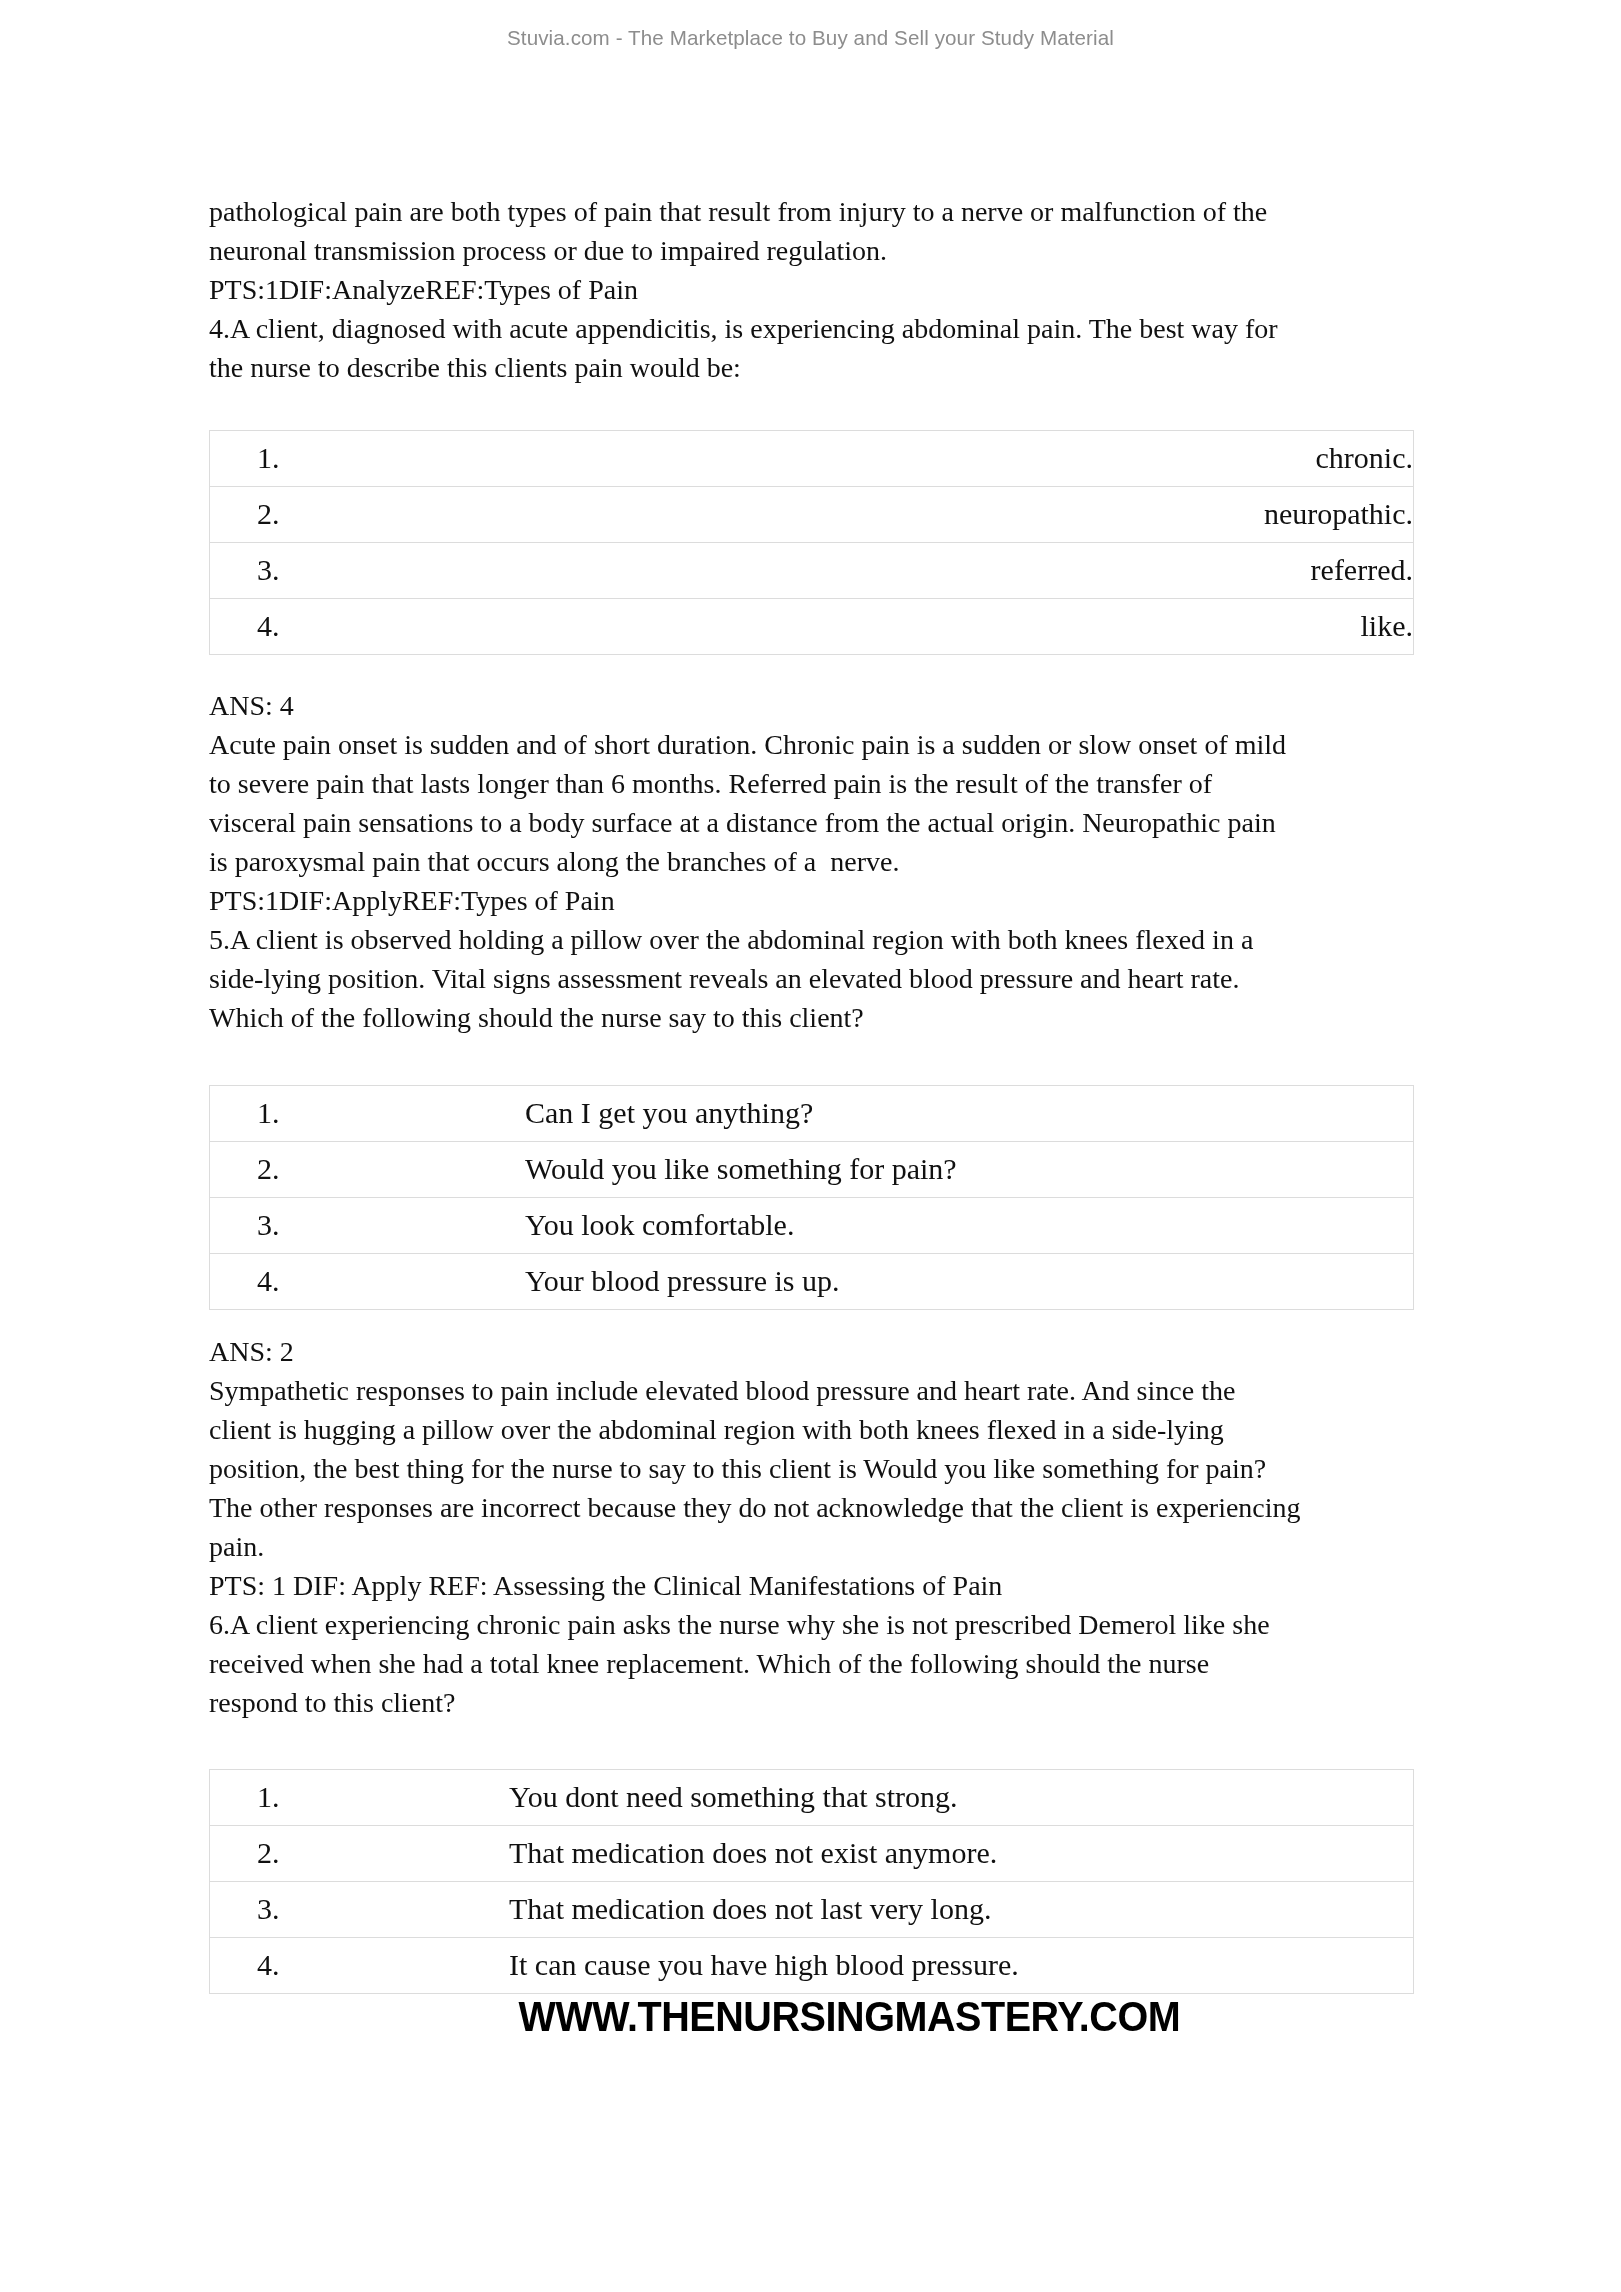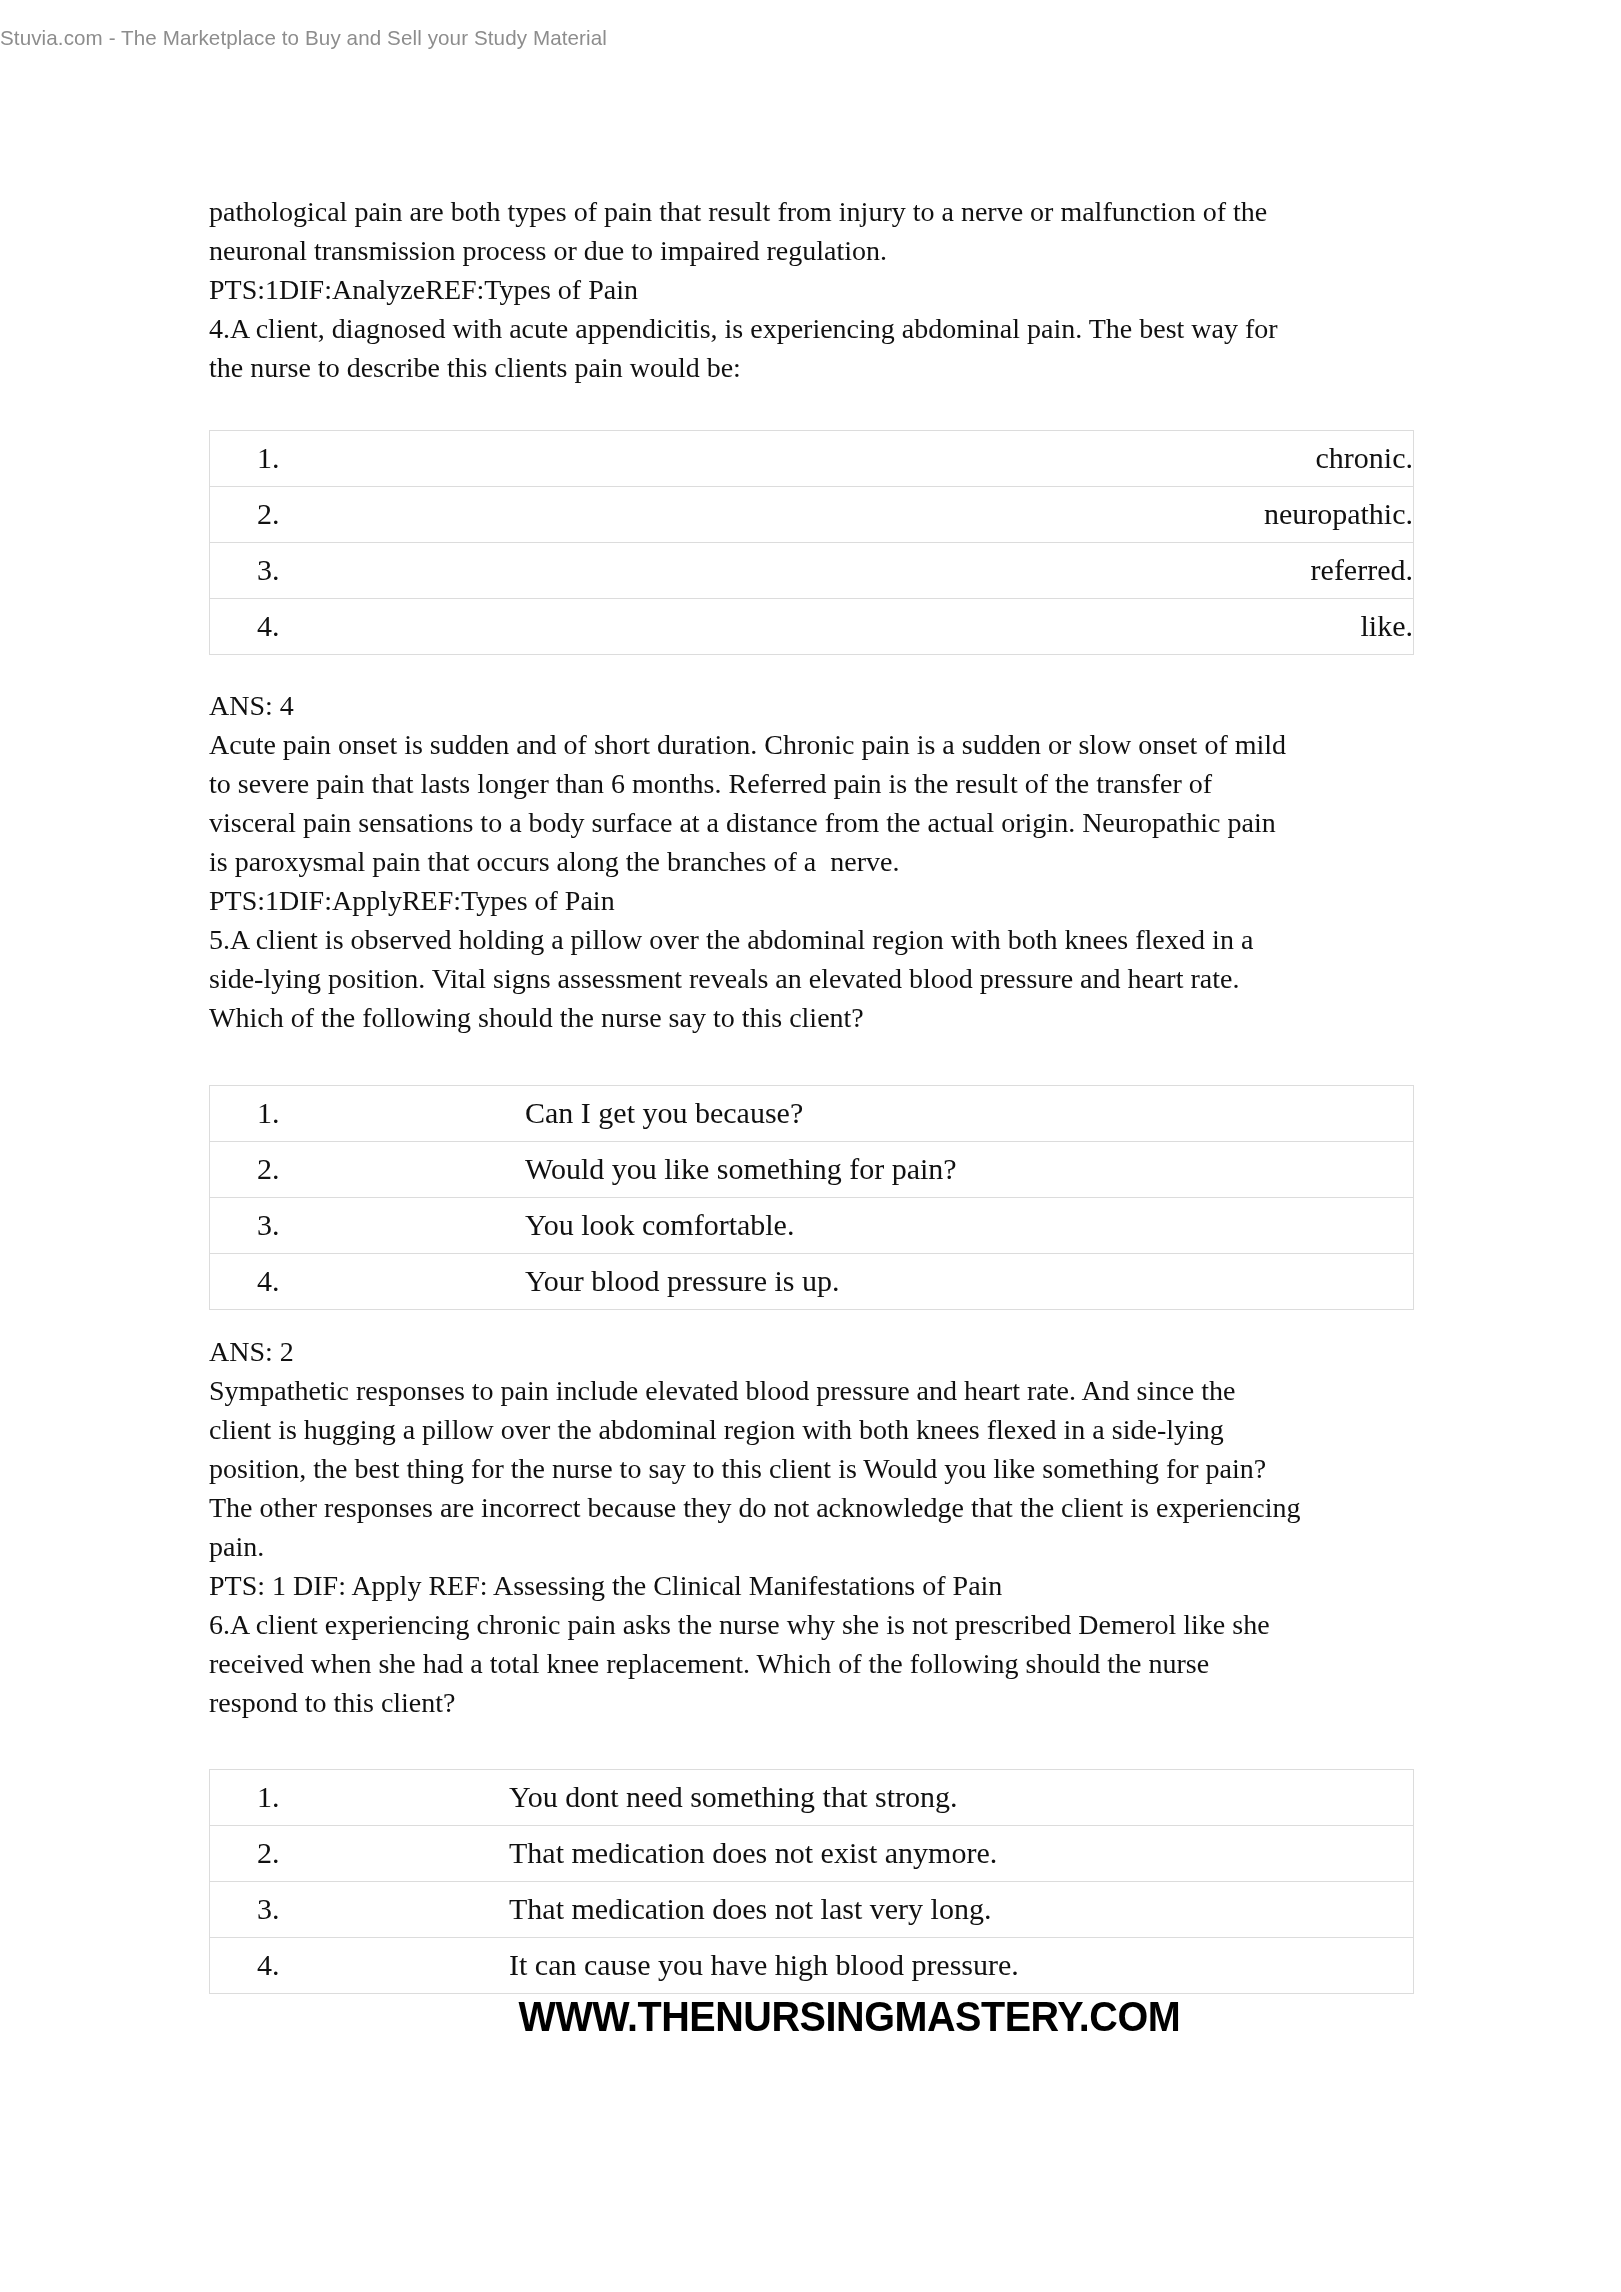--- a/index.html
+++ b/index.html
@@ -23,20 +23,21 @@
     box-sizing: border-box;
     background: #ffffff;
   }
 
   
   .top-banner {
     position: absolute;
     top: 25.5px;
     left: 0;
     width: 100%;
+    text-align: center;
     font-family: "Liberation Sans", "DejaVu Sans", sans-serif;
     font-size: 20.6px;
     color: #8d8d8d;
     letter-spacing: 0.1px;
   }
 
   
   .content {
     position: absolute;
     top: 192px;
@@ -156,21 +157,21 @@
         </tr>
       </tbody>
     </table>
 
     <p class="para after-table-1"><span class="line">ANS: 4</span><span class="line">Acute pain onset is sudden and of short duration. Chronic pain is a sudden or slow onset of mild</span><span class="line">to severe pain that lasts longer than 6 months. Referred pain is the result of the transfer of</span><span class="line">visceral pain sensations to a body surface at a distance from the actual origin. Neuropathic pain</span><span class="line">is paroxysmal pain that occurs along the branches of a  nerve.</span><span class="line">PTS:1DIF:ApplyREF:Types of Pain</span><span class="line">5.A client is observed holding a pillow over the abdominal region with both knees flexed in a</span><span class="line">side-lying position. Vital signs assessment reveals an elevated blood pressure and heart rate.</span><span class="line">Which of the following should the nurse say to this client?</span></p>
 
     <table class="opt-table t2">
       <tbody>
         <tr>
           <td class="opt-num">1.</td>
-          <td class="opt-text">Can I get you because?</td>
+          <td class="opt-text">Can I get you anything?</td>
         </tr>
         <tr>
           <td class="opt-num">2.</td>
           <td class="opt-text">Would you like something for pain?</td>
         </tr>
         <tr>
           <td class="opt-num">3.</td>
           <td class="opt-text">You look comfortable.</td>
         </tr>
         <tr>

